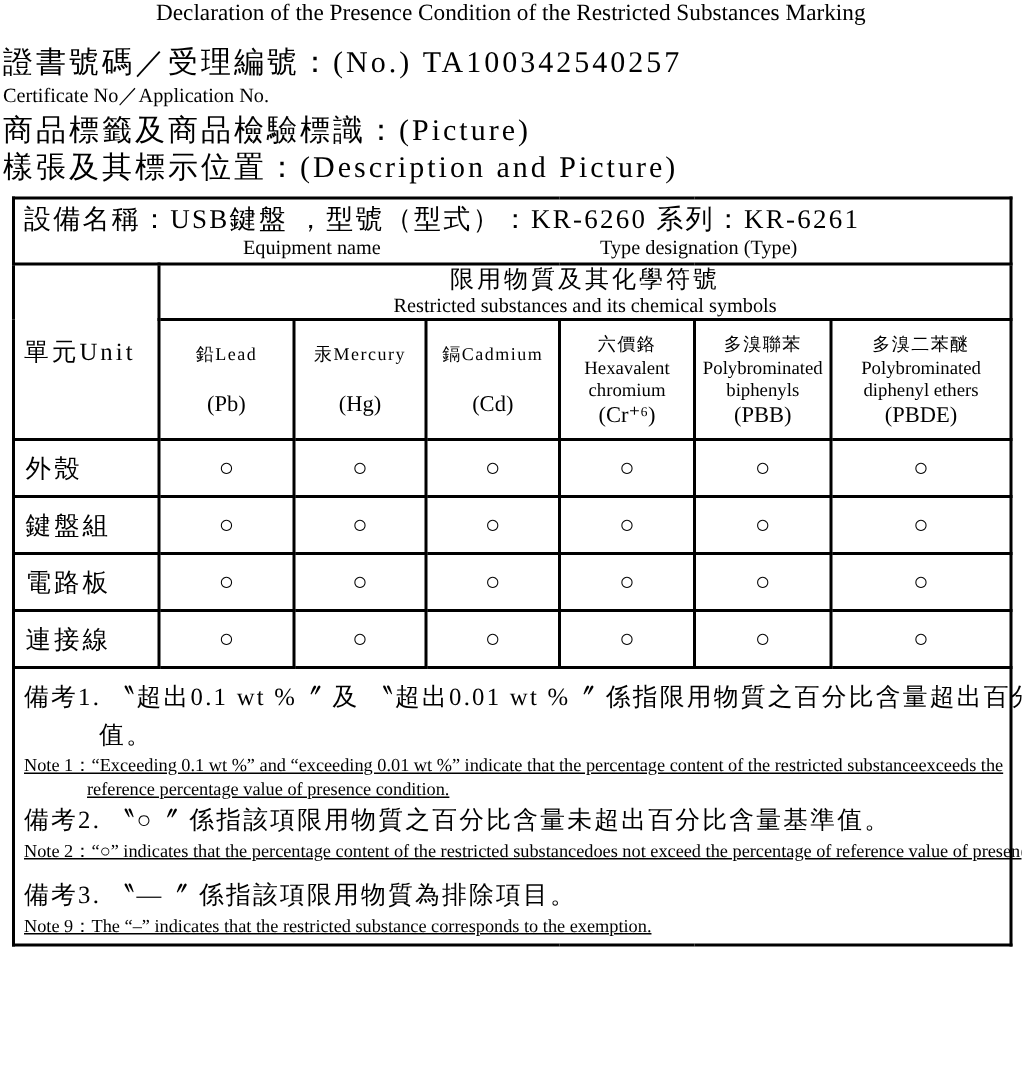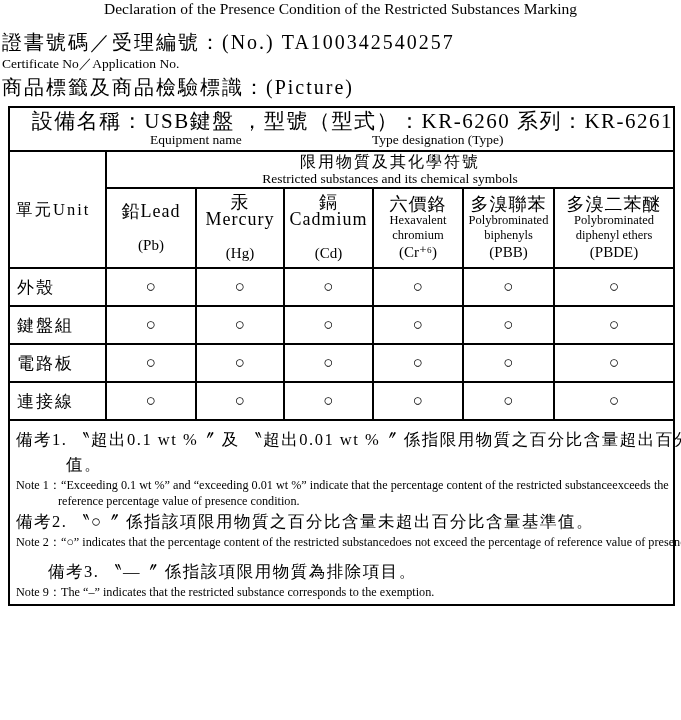--- a/index.html
+++ b/index.html
@@ -12,62 +12,63 @@
   .subtitle{text-align:center;font-size:15.5px;line-height:18px;}
 
   .info{margin:12px 8px 0 2px;}
   .zh-line{font-size:20px;letter-spacing:2px;line-height:25px;white-space:nowrap;}
   .en-line{font-size:13.5px;line-height:17px;margin-bottom:3px;white-space:nowrap;}
 
   table{border-collapse:collapse;table-layout:fixed;width:665px;margin:6px 8px 0 8px;}
   td{border:2px solid #000;padding:0;vertical-align:middle;}
 
   .equip-cell{text-align:left;padding:3px 0 2px 6px;}
-  .equip-line1{font-size:21px;letter-spacing:1.5px;white-space:nowrap;line-height:21px;text-align:right;}
+  .equip-line1{font-size:18px;letter-spacing:1.5px;white-space:nowrap;line-height:21px;}
   .equip-line2{position:relative;height:16px;font-size:13.5px;}
-  .equip-sub-left{position:absolute;left:134px;top:0;}
-  .equip-sub-right{position:absolute;left:356px;top:0;}
+  .equip-sub-left{position:absolute;left:146px;top:0;}
+  .equip-sub-right{position:absolute;left:384px;top:0;}
 
   .unit-cell{text-align:left;padding-left:6px;font-size:16.5px;letter-spacing:2px;}
   .group-cell{text-align:center;border-radius:13px;}
   .group-zh{font-size:16px;letter-spacing:2px;line-height:19px;}
   .group-en{font-size:13.5px;line-height:16px;}
 
   .sub-col{text-align:center;}
   .sub-col span{display:block;}
-  .sub-zh{font-size:18px;letter-spacing:1px;line-height:17px;}
+  .sub-zh{font-size:12px;letter-spacing:1px;line-height:17px;}
   .sub-en{font-size:12.5px;line-height:15px;}
   .sub-sym{font-size:15px;line-height:18px;}
   .two-line .sub-sym{margin-top:16px;}
 
   .h-equip{height:40px;}
   .h-group{height:36px;}
   .h-cols{height:80px;}
   .data-row{height:38px;}
   .row-label{text-align:left;padding-left:7px;font-size:17px;letter-spacing:2px;}
   .circle{text-align:center;font-size:17px;}
 
   .notes-cell{padding:6px 6px 4px 6px;text-align:left;vertical-align:top;}
   .note-zh{font-size:16.5px;letter-spacing:1.5px;line-height:25px;white-space:nowrap;}
   .note-zh2{padding-left:50px;}
-  .note-en{font-size:12.2px;line-height:16px;white-space:nowrap;}
+  .note-en{font-size:12.2px;line-height:16px;white-space:nowrap;text-decoration:underline;}
   .note-en2{padding-left:42px;}
-  .note3{margin-top:9px;margin-left:32px;}
+  .note3{margin-top:9px;}
 </style>
 </head>
 <body>
 
 <div class="page">
 
   <div class="subtitle">Declaration of the Presence Condition of the Restricted Substances Marking</div>
 
   <div class="info">
     <div class="zh-line">證書號碼／受理編號：(No.) TA100342540257</div>
     <div class="en-line">Certificate No／Application No.</div>
     <div class="zh-line">商品標籤及商品檢驗標識：(Picture)</div>
+    <div class="zh-line">樣張及其標示位置：(Description and Picture)</div>
   </div>
 
   <table>
     <colgroup>
       <col style="width:97px">
         <col style="width:90px">
         <col style="width:88px">
       <col style="width:89px">
         <col style="width:90px">
         <col style="width:91px">

